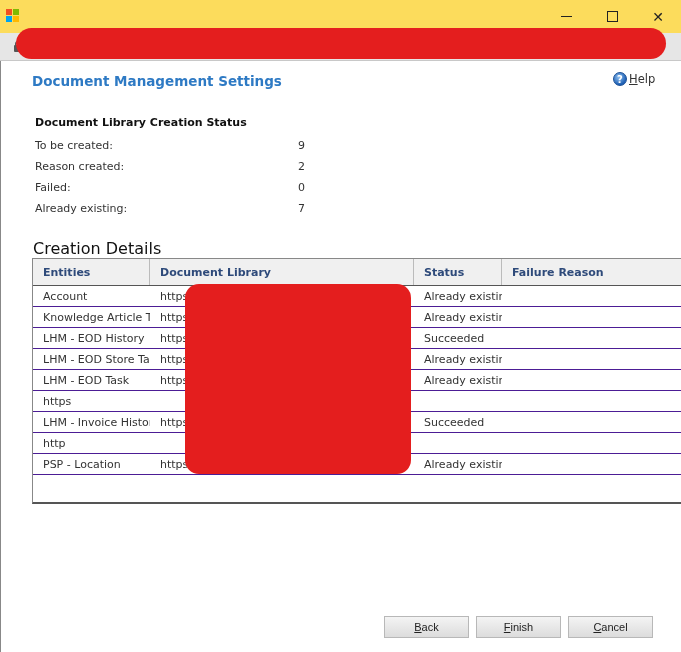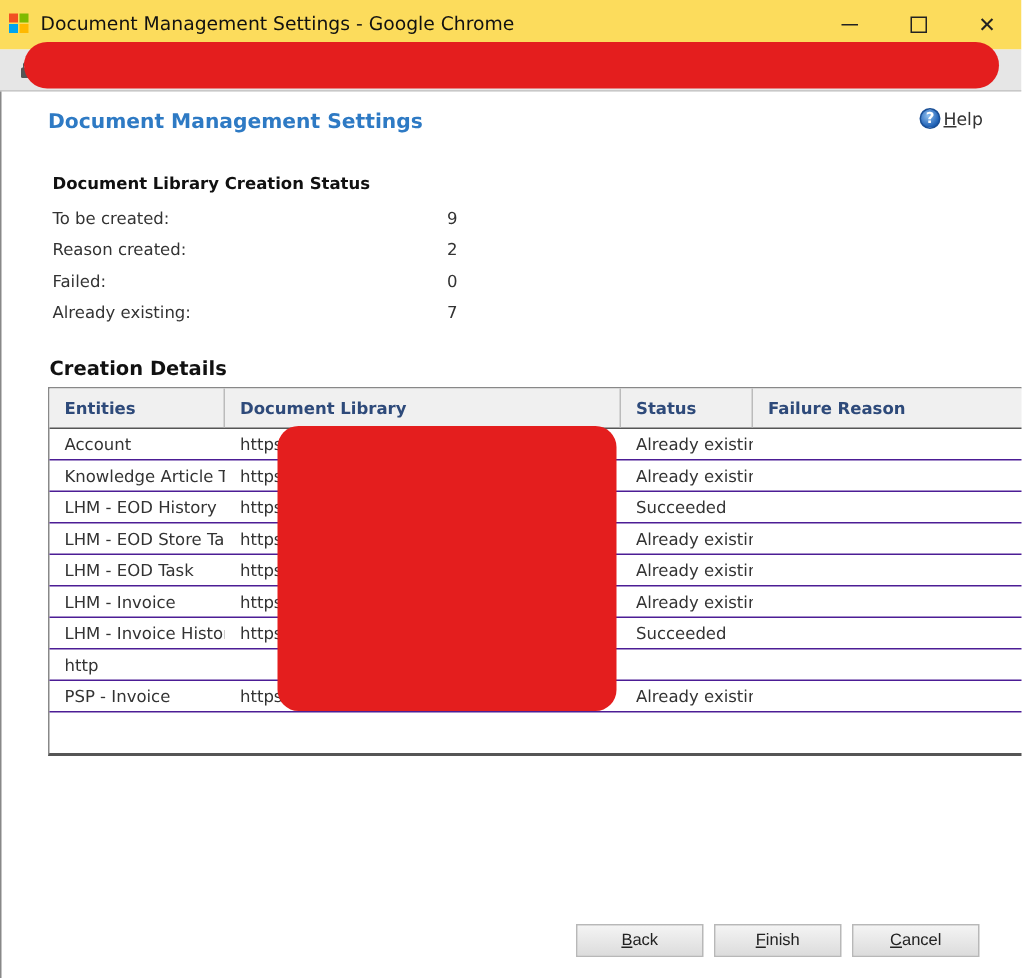--- a/index.html
+++ b/index.html
@@ -30,21 +30,21 @@
 
   .page-title { position: absolute; left: 32px; top: 73px; font-size: 13.5px; font-weight: bold; color: #2e7ac4; }
   .help { position: absolute; left: 613px; top: 72px; display: flex; align-items: center; gap: 2px; font-size: 11.5px; color: #333; cursor: pointer; }
   .help-icon { width: 14px; height: 14px; border-radius: 50%; background: radial-gradient(circle at 40% 35%, #8fc0f0, #1d5fb4 70%); color: #fff; font-size: 10px; font-weight: bold; display: flex; align-items: center; justify-content: center; border: 1px solid #1a4f96; }
   .u { text-decoration: underline; }
 
   .status-heading { position: absolute; left: 35px; top: 116px; font-size: 11px; font-weight: bold; color: #111; }
   .stat-row { position: absolute; left: 35px; width: 270px; display: flex; justify-content: space-between; font-size: 11px; color: #333; gap: 12px; }
   .stat-row .val { width: 20px; text-align: right; }
 
-  .details-heading { position: absolute; left: 33px; top: 239px; font-size: 13px; font-weight: bold; color: #111; }
+  .details-heading { position: absolute; left: 33px; top: 239px; font-size: 16px; font-weight: normal; color: #111; }
 
   .grid { position: absolute; left: 32px; top: 258px; width: 664px; height: 246px; border: 1px solid #888; border-right: 2px solid #555; border-bottom: 2px solid #555; background: #fff; }
   .grid-head { display: flex; height: 27px; background: #f0f0f0; border-bottom: 1px solid #555; }
   .grid-head div { font-weight: bold; color: #2e4a7a; font-size: 11px; padding: 7px 0 0 10px; border-right: 1px solid #bbb; }
   .c1 { width: 117px; } .c2 { width: 264px; } .c3 { width: 88px; } .c4 { width: 116px; border-right: none !important; }
   .grid-row { display: flex; height: 21px; border-bottom: 1px solid #4c1d95; }
   .grid-row div { font-size: 11px; color: #333; padding: 4px 0 0 10px; white-space: nowrap; overflow: hidden; }
   .grid-row .c2 { color: #333; }
 
   .redact-lib { position: absolute; left: 185px; top: 284px; width: 226px; height: 190px; background: #e41e1e; border-radius: 14px; }
@@ -57,21 +57,20 @@
 </head>
 <body>
 
 <div class="titlebar">
   <div class="win-logo">
     <span class="q1"></span>
       <span class="q2"></span>
       <span class="q3"></span>
       <span class="q4"></span>
   </div>
-  <div class="title-text">Document Management Settings - Google Chrome</div>
   <div class="win-ctrl win-min">
       <div class="min-glyph"></div>
     </div>
   <div class="win-ctrl win-max">
       <div class="max-glyph"></div>
     </div>
   <div class="win-ctrl win-close">
       <span>✕</span>
     </div>
 </div>
@@ -142,38 +141,37 @@
         <div class="c3">Already existing</div>
         <div class="c4"></div>
       </div>
       <div class="grid-row">
         <div class="c1">LHM - EOD Task</div>
         <div class="c2">https:</div>
         <div class="c3">Already existing</div>
         <div class="c4"></div>
       </div>
       <div class="grid-row">
-        <div class="c1">LHM - Invoice</div>
         <div class="c2">https</div>
         <div class="c3">Already existing</div>
         <div class="c4"></div>
       </div>
       <div class="grid-row">
         <div class="c1">LHM - Invoice History</div>
         <div class="c2">https</div>
         <div class="c3">Succeeded</div>
         <div class="c4"></div>
       </div>
       <div class="grid-row">
         <div class="c2">http</div>
         <div class="c3">Already existing</div>
         <div class="c4"></div>
       </div>
       <div class="grid-row">
-        <div class="c1">PSP - Invoice</div>
+        <div class="c1">PSP - Location</div>
         <div class="c2">https</div>
         <div class="c3">Already existing</div>
         <div class="c4"></div>
       </div>
     </div>
 </div>
 <div class="redact-lib"></div>
 
 <div class="btn btn-back">
   <span class="u">B</span>

